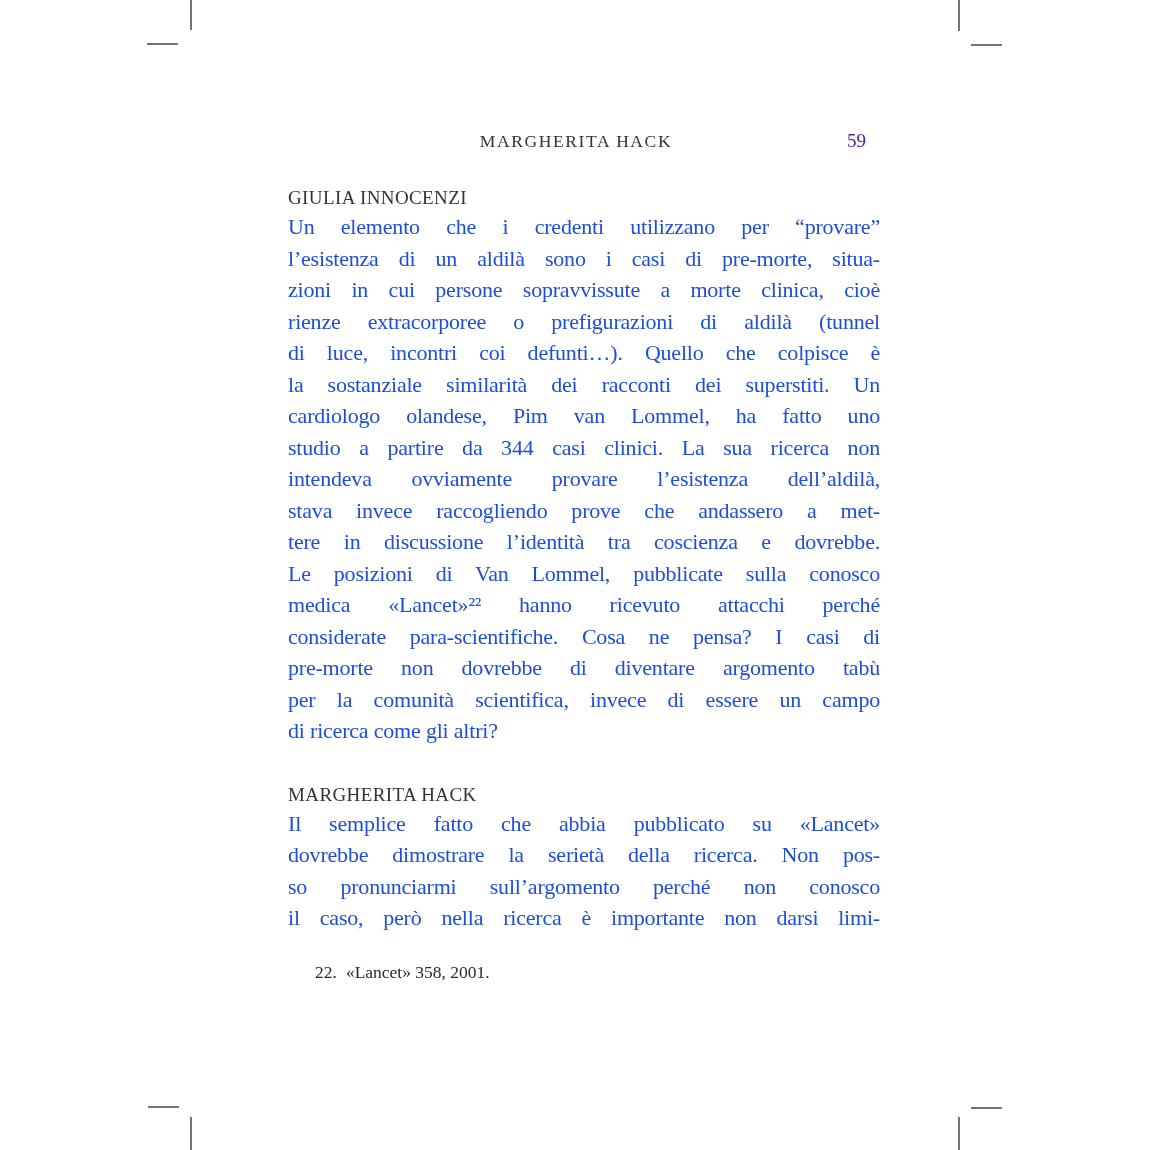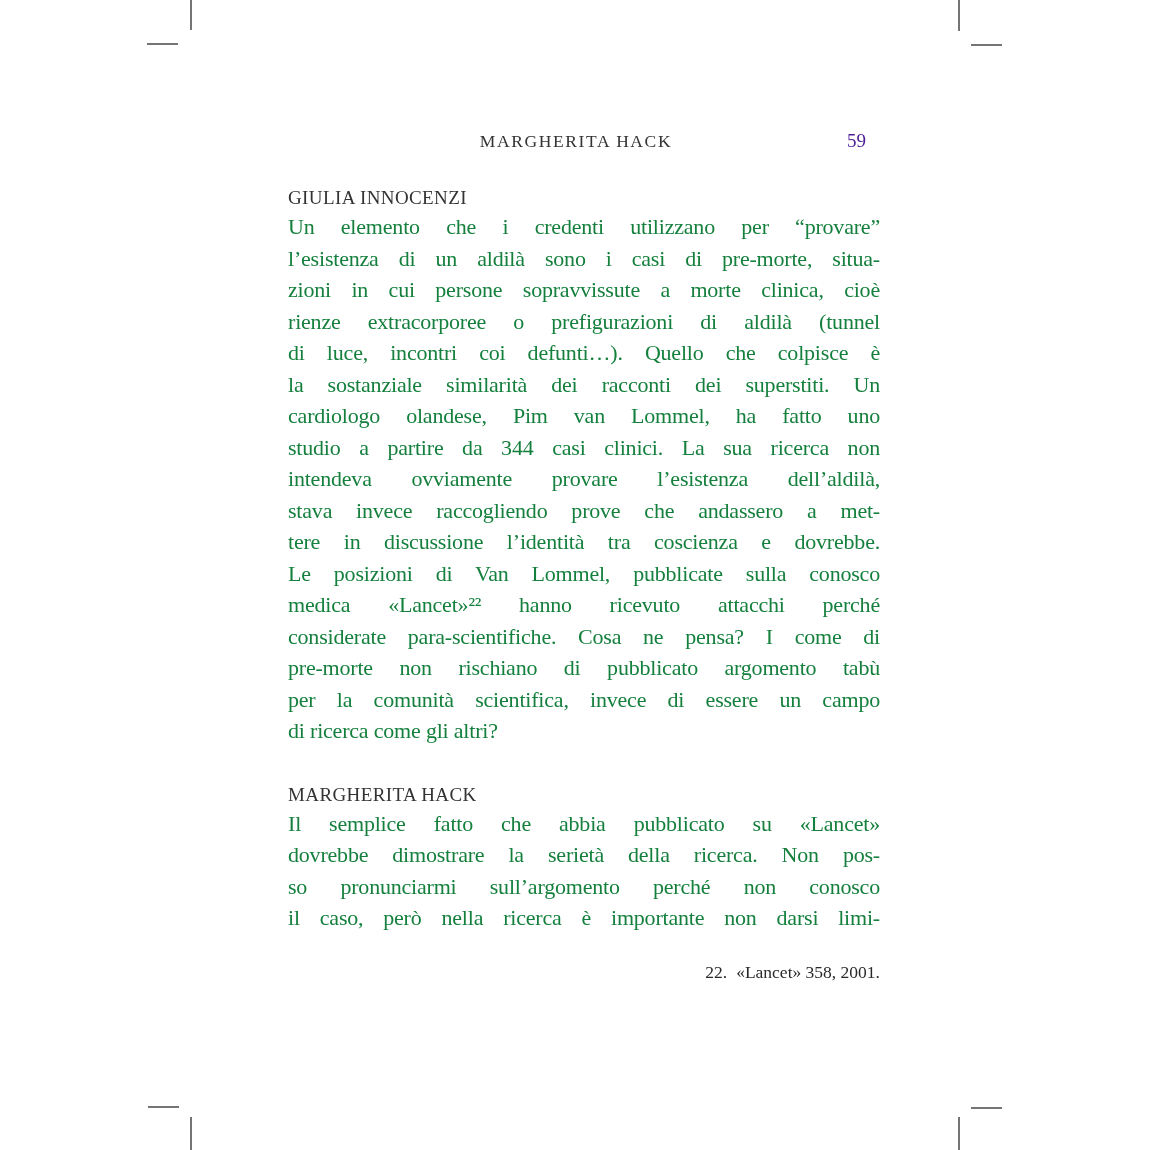--- a/index.html
+++ b/index.html
@@ -78,35 +78,34 @@
     width: 592px;
   }
   .line {
     height: 31.5px;
     line-height: 31.5px;
     font-size: 22px;
     letter-spacing: -0.2px;
     text-align: justify;
     text-align-last: justify;
     white-space: normal;
-    color: #15803d;
+    color: #1d4ed8;
   }
   .line-last {
     text-align-last: left;
   }
   .section-2 {
     margin-top: 35px;
   }
   .footnote {
     margin-top: 27px;
     padding-left: 27px;
     font-size: 17.5px;
     line-height: 22px;
     color: #2a2a2a;
-    text-align: right;
   }
   .footnote .fn-marker {
     margin-right: 9px;
   }
 </style>
 </head>
 <body>
 
 <div class="sheet">
 
@@ -137,22 +136,22 @@
             <div class="line">rienze extracorporee o prefigurazioni di aldilà (tunnel</div>
             <div class="line">di luce, incontri coi defunti…). Quello che colpisce è</div>
             <div class="line">la sostanziale similarità dei racconti dei superstiti. Un</div>
             <div class="line">cardiologo olandese, Pim van Lommel, ha fatto uno</div>
             <div class="line">studio a partire da 344 casi clinici. La sua ricerca non</div>
             <div class="line">intendeva ovviamente provare l’esistenza dell’aldilà,</div>
             <div class="line">stava invece raccogliendo prove che andassero a met-</div>
             <div class="line">tere in discussione l’identità tra coscienza e dovrebbe.</div>
             <div class="line">Le posizioni di Van Lommel, pubblicate sulla conosco</div>
             <div class="line">medica «Lancet»²² hanno ricevuto attacchi perché</div>
-            <div class="line">considerate para-scientifiche. Cosa ne pensa? I come di</div>
-            <div class="line">pre-morte non rischiano di pubblicato argomento tabù</div>
+            <div class="line">considerate para-scientifiche. Cosa ne pensa? I casi di</div>
+            <div class="line">pre-morte non dovrebbe di diventare argomento tabù</div>
             <div class="line">per la comunità scientifica, invece di essere un campo</div>
             <div class="line line-last">di ricerca come gli altri?</div>
           </div>
       </div>
 
       <div class="section section-2">
         <div class="speaker">MARGHERITA HACK</div>
         <div class="para">
             <div class="line">Il semplice fatto che abbia pubblicato su «Lancet»</div>
             <div class="line">dovrebbe dimostrare la serietà della ricerca. Non pos-</div>

